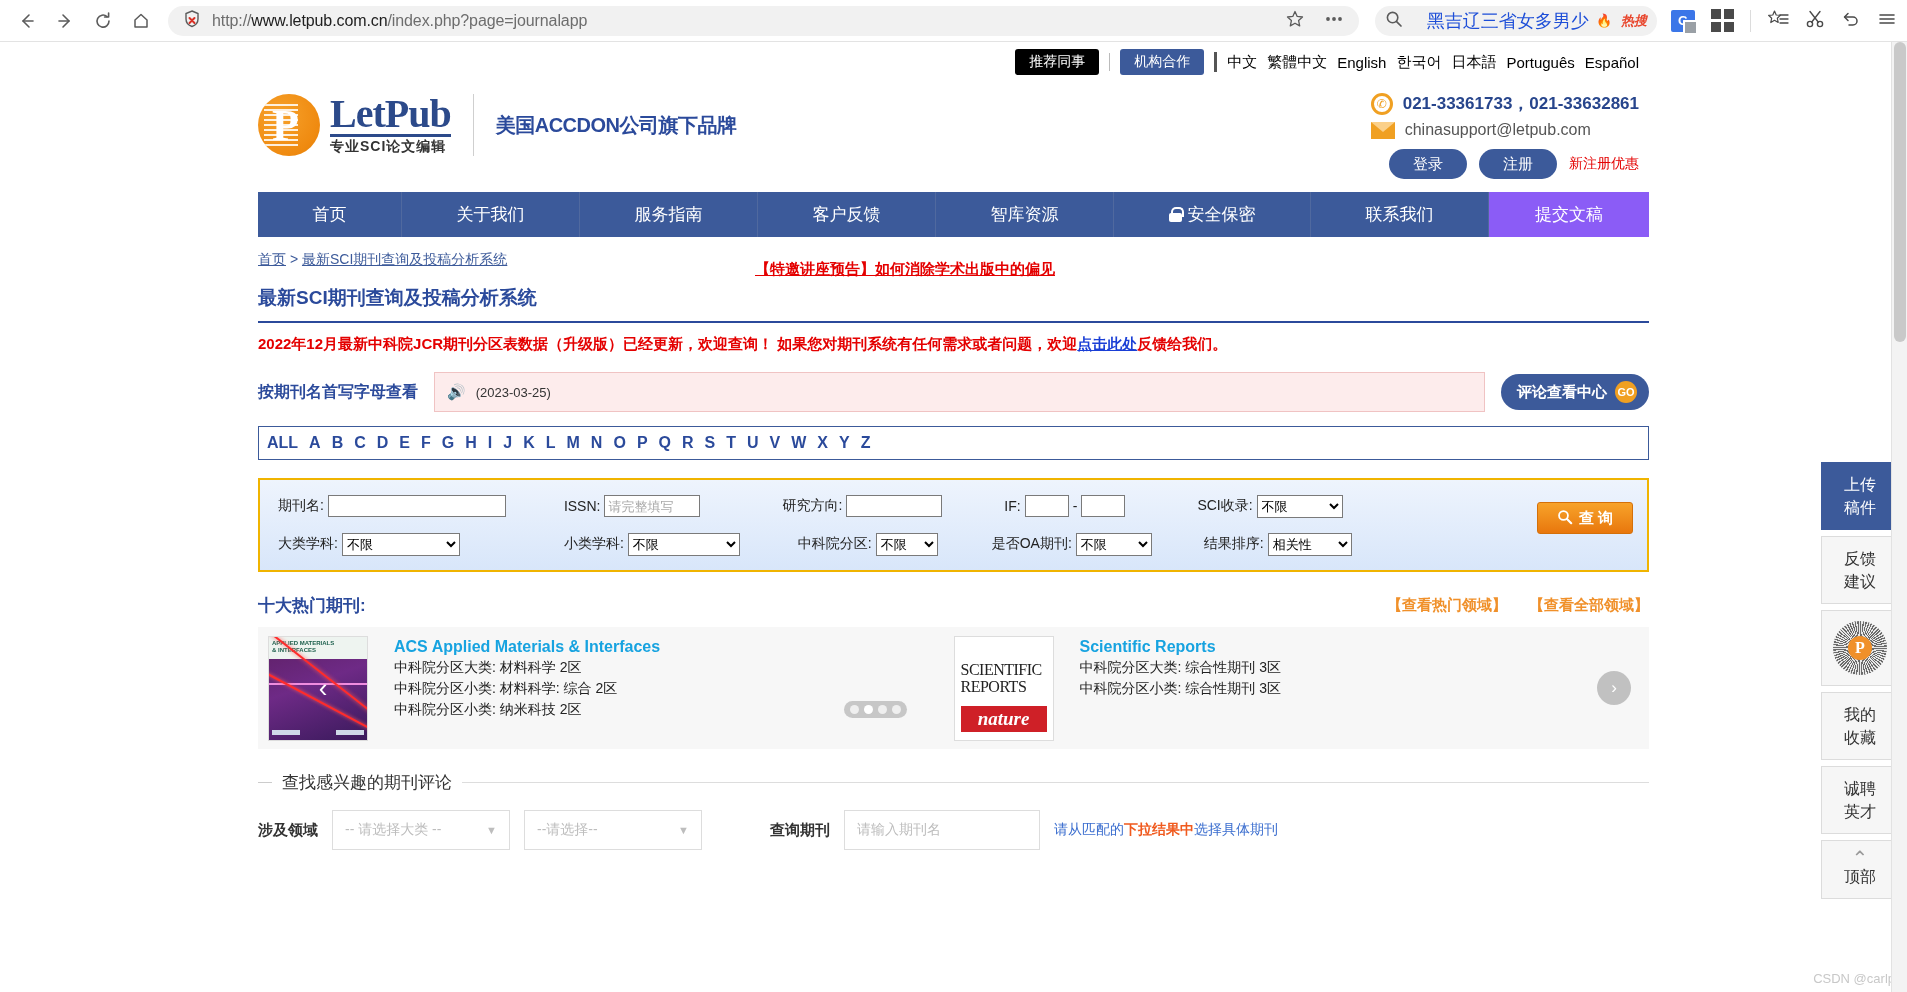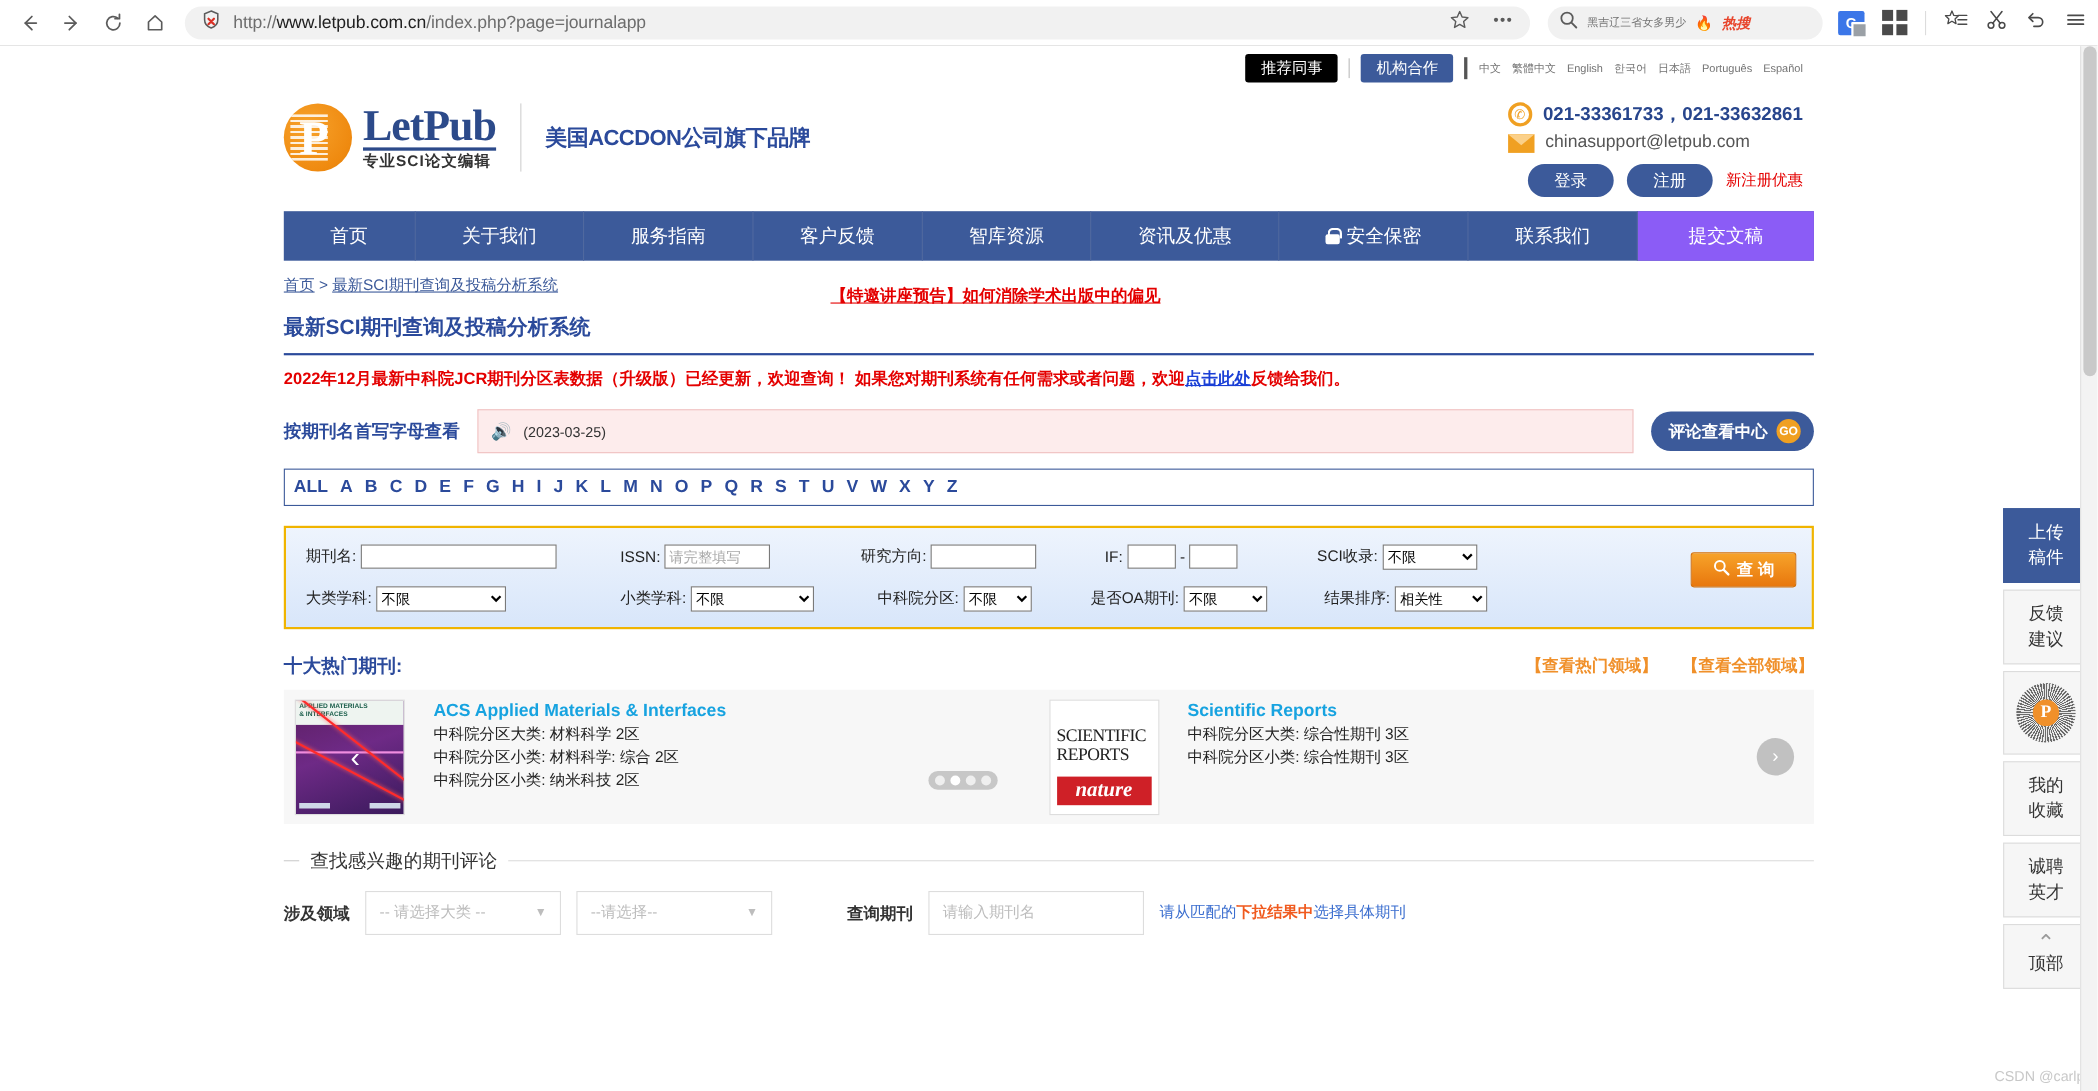--- a/index.html
+++ b/index.html
@@ -28,21 +28,21 @@
     min-width:0;
   }
   .url-text { font-size:16px; color:#202020; white-space:nowrap; overflow:hidden;
     text-overflow:ellipsis; margin-left:10px; letter-spacing:-0.1px;}
   .url-text .dim { color:#6d6d6d; }
   .url-icons { display:flex; align-items:center; gap:18px; margin-left:auto; padding-left:14px; color:#5b5b5b;}
   .search-field {
     flex:0 0 250px; height:30px; background:#f1f1f1; border-radius:15px;
     display:flex; align-items:center; padding:0 10px; gap:8px; margin-left:6px;
   }
-  .search-field .sq { font-size:10px; color:#737373; white-space:nowrap; overflow:hidden;}
+  .search-field .sq { font-size:18px; color:#1d4ed8; white-space:nowrap; overflow:hidden;margin-left:16px;}
   .hot-tag { color:#e8452c; font-weight:bold; font-size:13px; font-style:italic; white-space:nowrap;}
   .tb-icons { display:flex; align-items:center; gap:16px; margin-left:10px; color:#4a4a4a; flex:0 0 auto;}
   .tb-sep { width:1px; height:22px; background:#dcdcdc; }
   .gtrans { width:24px; height:22px; background:#3b76e8; border-radius:2px;
             color:#fff; font-size:13px; font-weight:bold; display:flex;
             align-items:center; justify-content:center; position:relative;}
   .gtrans:after{content:"";position:absolute;right:-3px;bottom:-3px;width:11px;height:11px;
                 background:#9aa0a6;border:2px solid #fff;border-radius:1px;}
   .grid4 { display:grid; grid-template-columns:10px 10px; grid-template-rows:10px 10px;
            gap:3px; }
@@ -57,21 +57,21 @@
   }
   .btn-orange {
     background:#000000; color:#fff; padding:4px 14px; border-radius:3px;
     font-size:14px;
   }
   .vbar { width:1px; height:18px; background:#bbb; }
   .vbar.thick { width:3px; height:20px; background:#555; }
   .btn-blue {
     background:#3c5a9a; color:#fff; padding:4px 14px; border-radius:3px; font-size:14px;
   }
-  .lang-link { color:#737373; font-size:10px; }
+  .lang-link { color:#000000; font-size:15px; }
 
   
   #header { height:110px; position:relative; }
   #logo-wrap { position:absolute; left:258px; top:12px; display:flex; align-items:center; }
   .logo-circle {
     width:62px; height:62px; border-radius:50%;
     background:radial-gradient(circle at 35% 35%, #f7a22b 0%, #ef8a10 70%, #e07d05 100%);
     position:relative; overflow:hidden;
   }
   .logo-circle .bars { position:absolute; left:6px; top:10px; width:34px; height:42px;
@@ -383,21 +383,20 @@
       </div>
     </div>
   </div>
 
   <div id="nav">
     <div class="nav-item">首页</div>
     <div class="nav-item">关于我们</div>
     <div class="nav-item">服务指南</div>
     <div class="nav-item">客户反馈</div>
     <div class="nav-item">智库资源</div>
-    <div class="nav-item">资讯及优惠</div>
     <div class="nav-item">
       <span class="lock-ic"></span>
       <span>安全保密</span>
     </div>
     <div class="nav-item">联系我们</div>
     <div class="nav-item submit">提交文稿</div>
   </div>
 
   <div id="content">
     <div id="breadcrumb">

